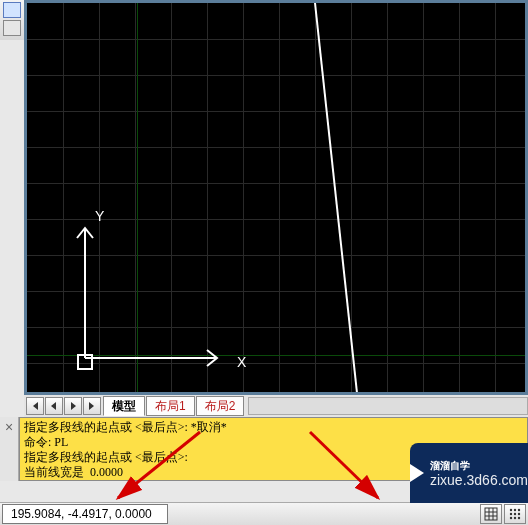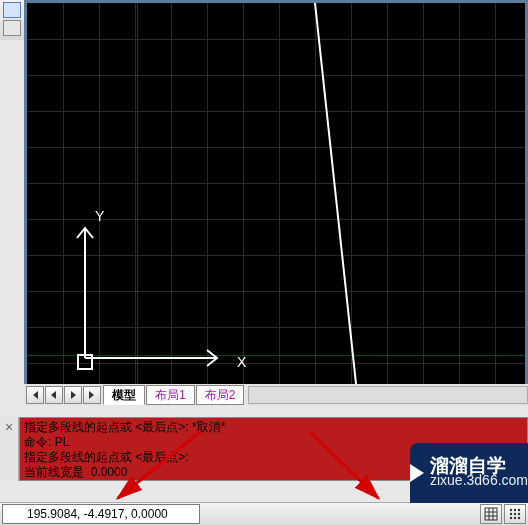--- a/index.html
+++ b/index.html
@@ -10,47 +10,47 @@
   .tb-left .sq.blue{background:#d2e4ff;border-color:#5a7bbf}
   
   .canvas-wrap{position:absolute;left:24px;top:0;right:0;height:395px;border:3px solid #5b7d9a;box-sizing:border-box;background:#000}
   .canvas{position:relative;width:100%;height:100%;overflow:hidden}
   .grid-v,.grid-h{position:absolute;background:#2a2a2a}
   .grid-v{top:0;bottom:0;width:1px}
   .grid-h{left:0;right:0;height:1px}
   .axis-label{position:absolute;color:#fff;font-family:Arial;font-size:14px}
   .sel-box{position:absolute;width:12px;height:12px;border:2px solid #fff;left:50px;bottom:22px}
   
-  .tabs-row{position:absolute;left:24px;top:384px;right:0;height:22px;background:#e4e4e4;display:flex;align-items:center}
+  .tabs-row{position:absolute;left:24px;top:395px;right:0;height:22px;background:#e4e4e4;display:flex;align-items:center}
   .nav-btns{display:flex;margin-left:2px}
   .nav-btn{width:16px;height:16px;border:1px solid #888;background:linear-gradient(#fff,#ddd);margin-right:1px;display:flex;align-items:center;justify-content:center}
   .nav-btn svg{width:8px;height:8px}
   .tab{height:18px;padding:0 8px;border:1px solid #888;background:#fdfdfd;margin-left:1px;display:flex;align-items:center;font-size:12px}
   .tab.active{background:#fff;font-weight:bold;border-bottom:1px solid #fff}
-  .tab.inactive{color:#a21caf}
+  .tab.inactive{color:#b91c1c}
   .tabs-scroll{flex:1;height:16px;background:#ddd;margin-left:4px;border:1px solid #aaa}
   
   .cmd-wrap{position:absolute;left:0;top:417px;right:0;height:64px;display:flex}
   .cmd-close{width:18px;background:#e4e4e4;border-right:1px solid #aaa;display:flex;align-items:flex-start;justify-content:center;padding-top:2px}
   .cmd-close span{color:#666;font-size:14px;cursor:pointer}
-  .cmd-text{flex:1;background:#b91c1c;border:1px solid #8a8a8a;padding:2px 4px;overflow:hidden;white-space:pre;line-height:15px;font-family:Liberation Sans, sans-serif}
+  .cmd-text{flex:1;background:#fde047;border:1px solid #8a8a8a;padding:2px 4px;overflow:hidden;white-space:pre;line-height:15px;font-family:Liberation Serif, serif}
   
   .cmd-input-row{position:absolute;left:0;top:481px;right:0;height:22px;display:flex;align-items:center}
   .cmd-input{flex:1;height:20px;border:2px solid #0d47a1;background:#fff;margin:0 2px 0 18px;padding:0 4px;font-family:SimSun,monospace;font-size:12px;line-height:20px;white-space:nowrap;overflow:hidden}
   
   .status{position:absolute;left:0;bottom:0;right:0;height:22px;background:linear-gradient(#f4f4f4,#dcdcdc);border-top:1px solid #aaa;display:flex;align-items:center}
-  .coords{height:18px;border:1px solid #7a7a7a;background:#fff;padding:0 24px;margin-left:2px;font-size:12px;line-height:18px;min-width:148px}
+  .coords{height:18px;border:1px solid #7a7a7a;background:#fff;padding:0 8px;margin-left:2px;font-size:12px;line-height:18px;min-width:148px}
   .status-spacer{flex:1}
   .status-btn{width:20px;height:18px;border:1px solid #888;background:linear-gradient(#fff,#ddd);margin-right:2px;display:flex;align-items:center;justify-content:center}
   .status-btn svg{width:14px;height:14px}
   
   .logo{position:absolute;right:0;bottom:22px;width:118px;height:60px;background:#0d2a5a;color:#fff;display:flex;align-items:center;justify-content:center;border-top-left-radius:8px}
   .logo .play{width:0;height:0;border-left:14px solid #fff;border-top:9px solid transparent;border-bottom:9px solid transparent;margin-right:6px}
   .logo .txt{display:flex;flex-direction:column;line-height:14px}
-  .logo .txt .cn{font-size:19px;font-weight:bold}
+  .logo .txt .cn{font-size:10px;font-weight:bold}
   .logo .txt .en{font-size:14px;opacity:.9}
   
   .arrow-svg{position:absolute;pointer-events:none}
 </style>
 </head>
 <body>
 
 <div class="frame">
 
   <div class="tb-left">

